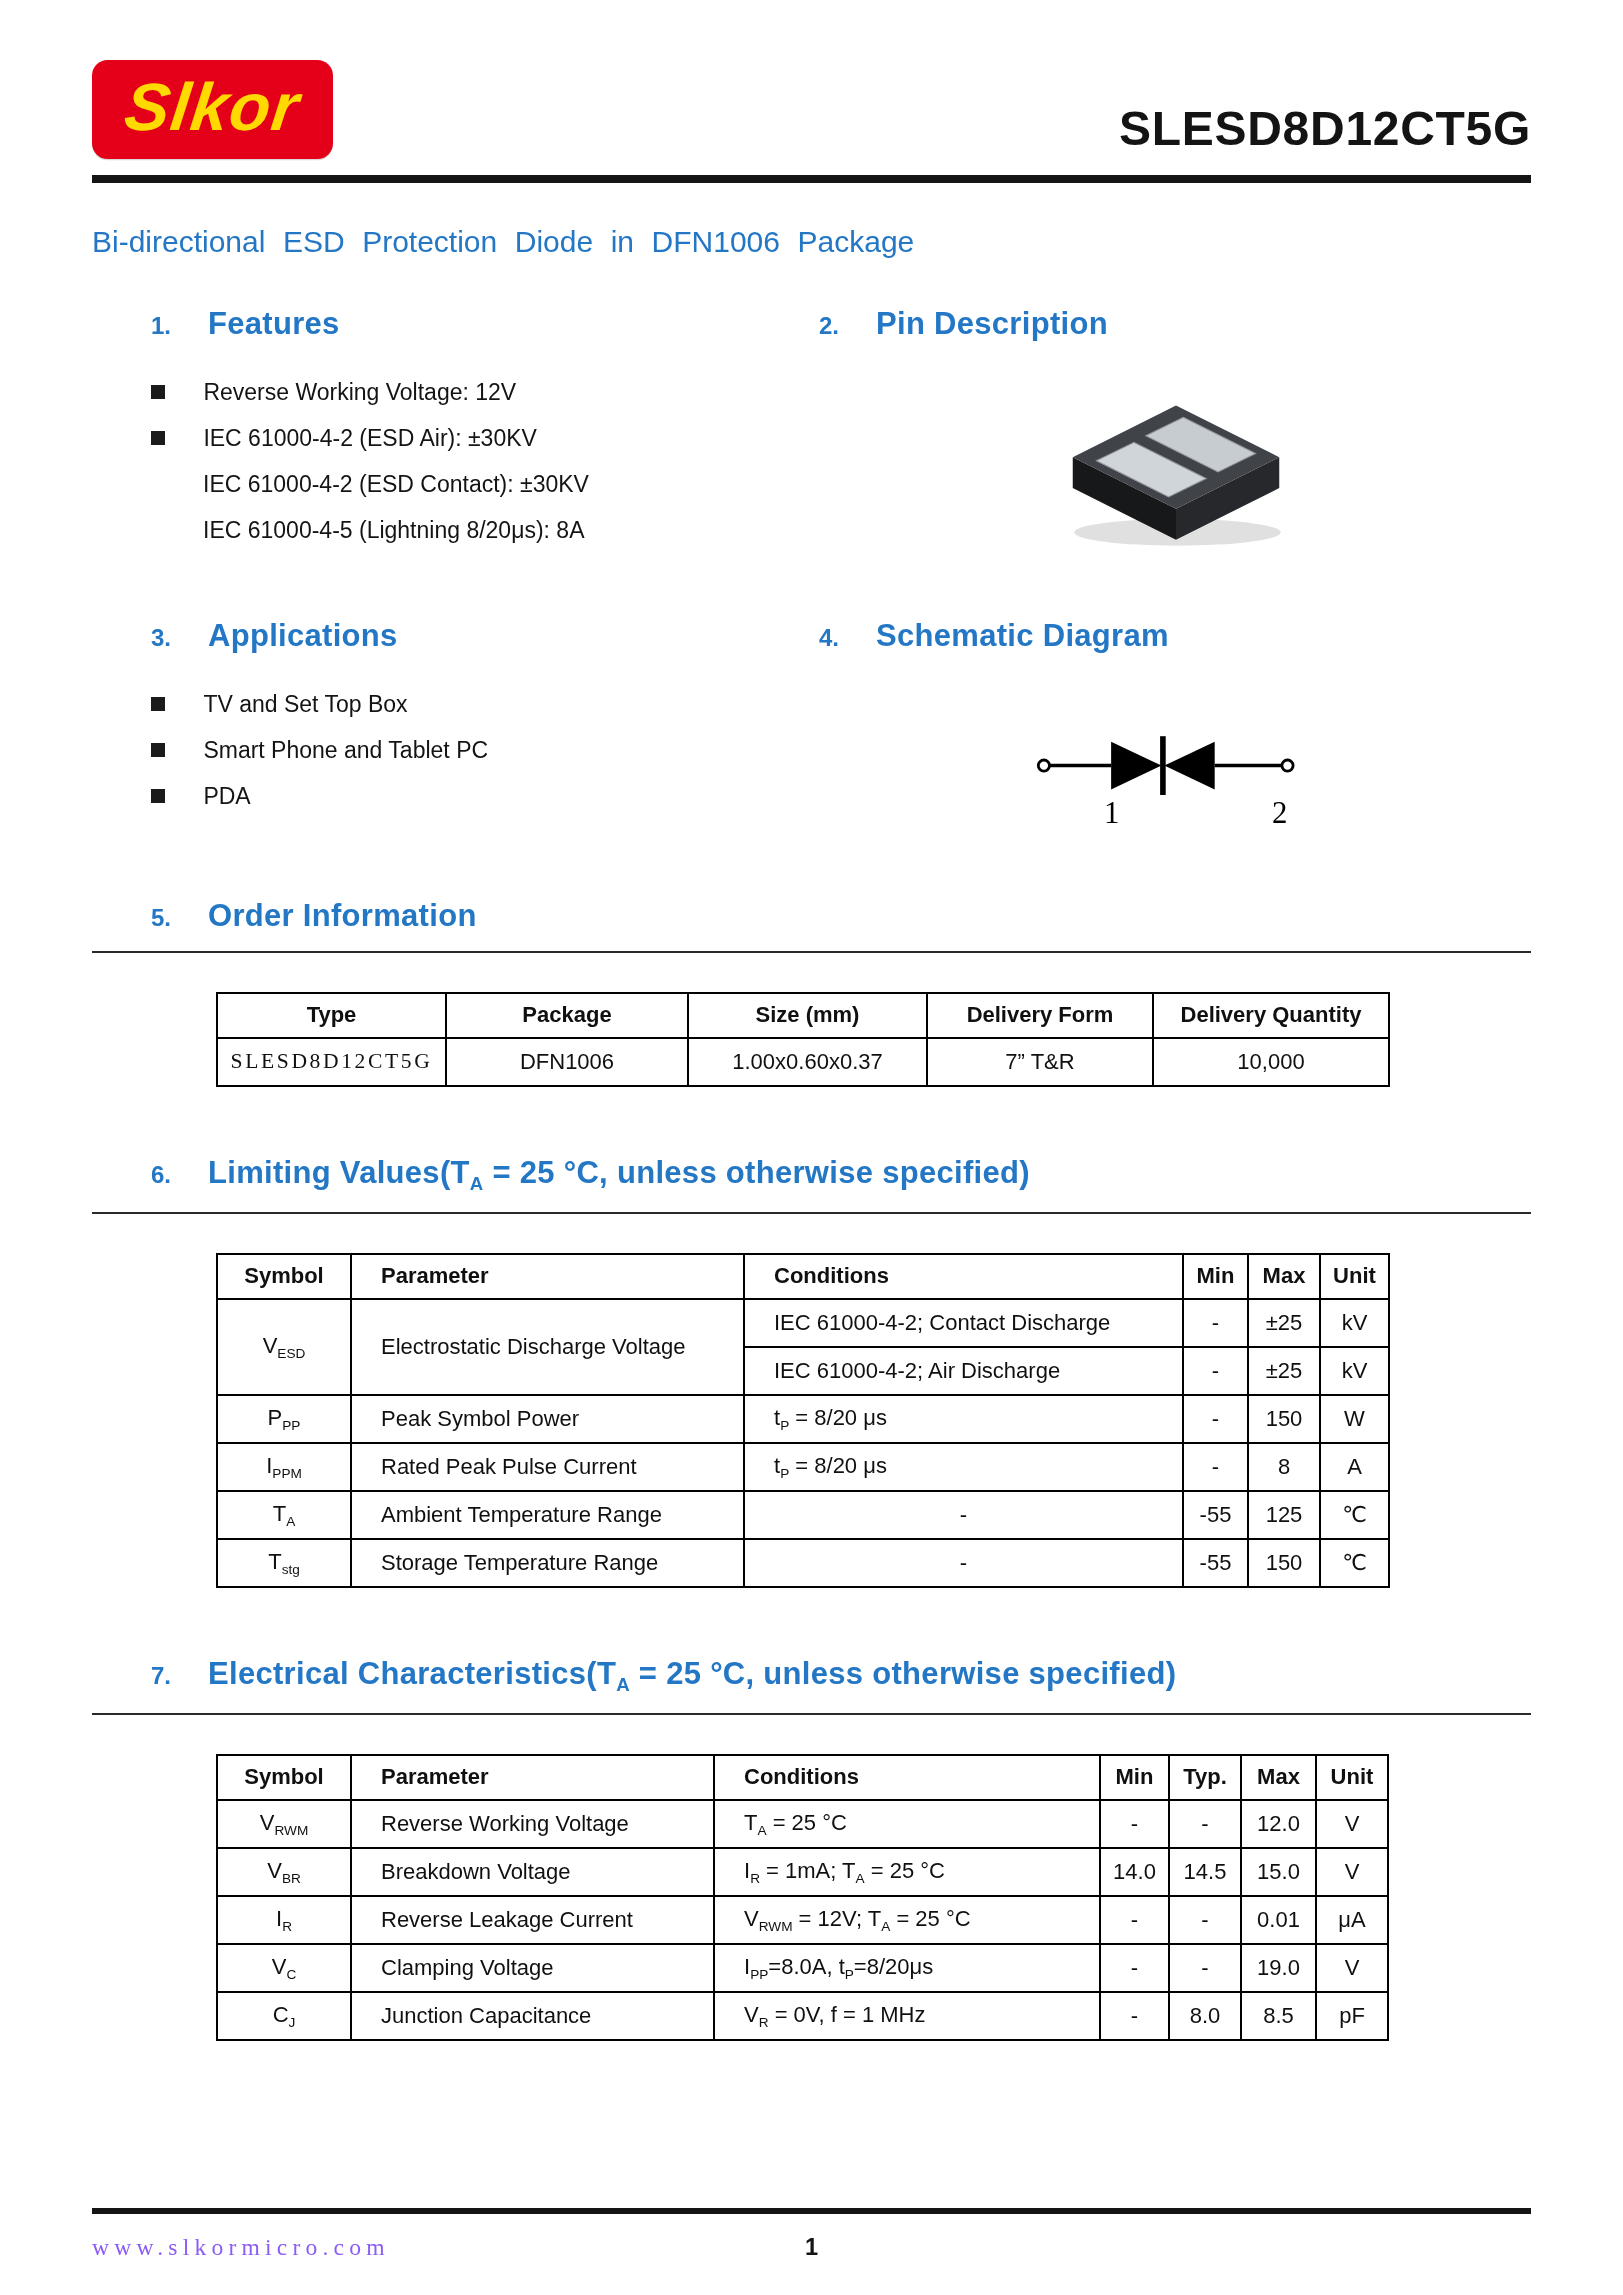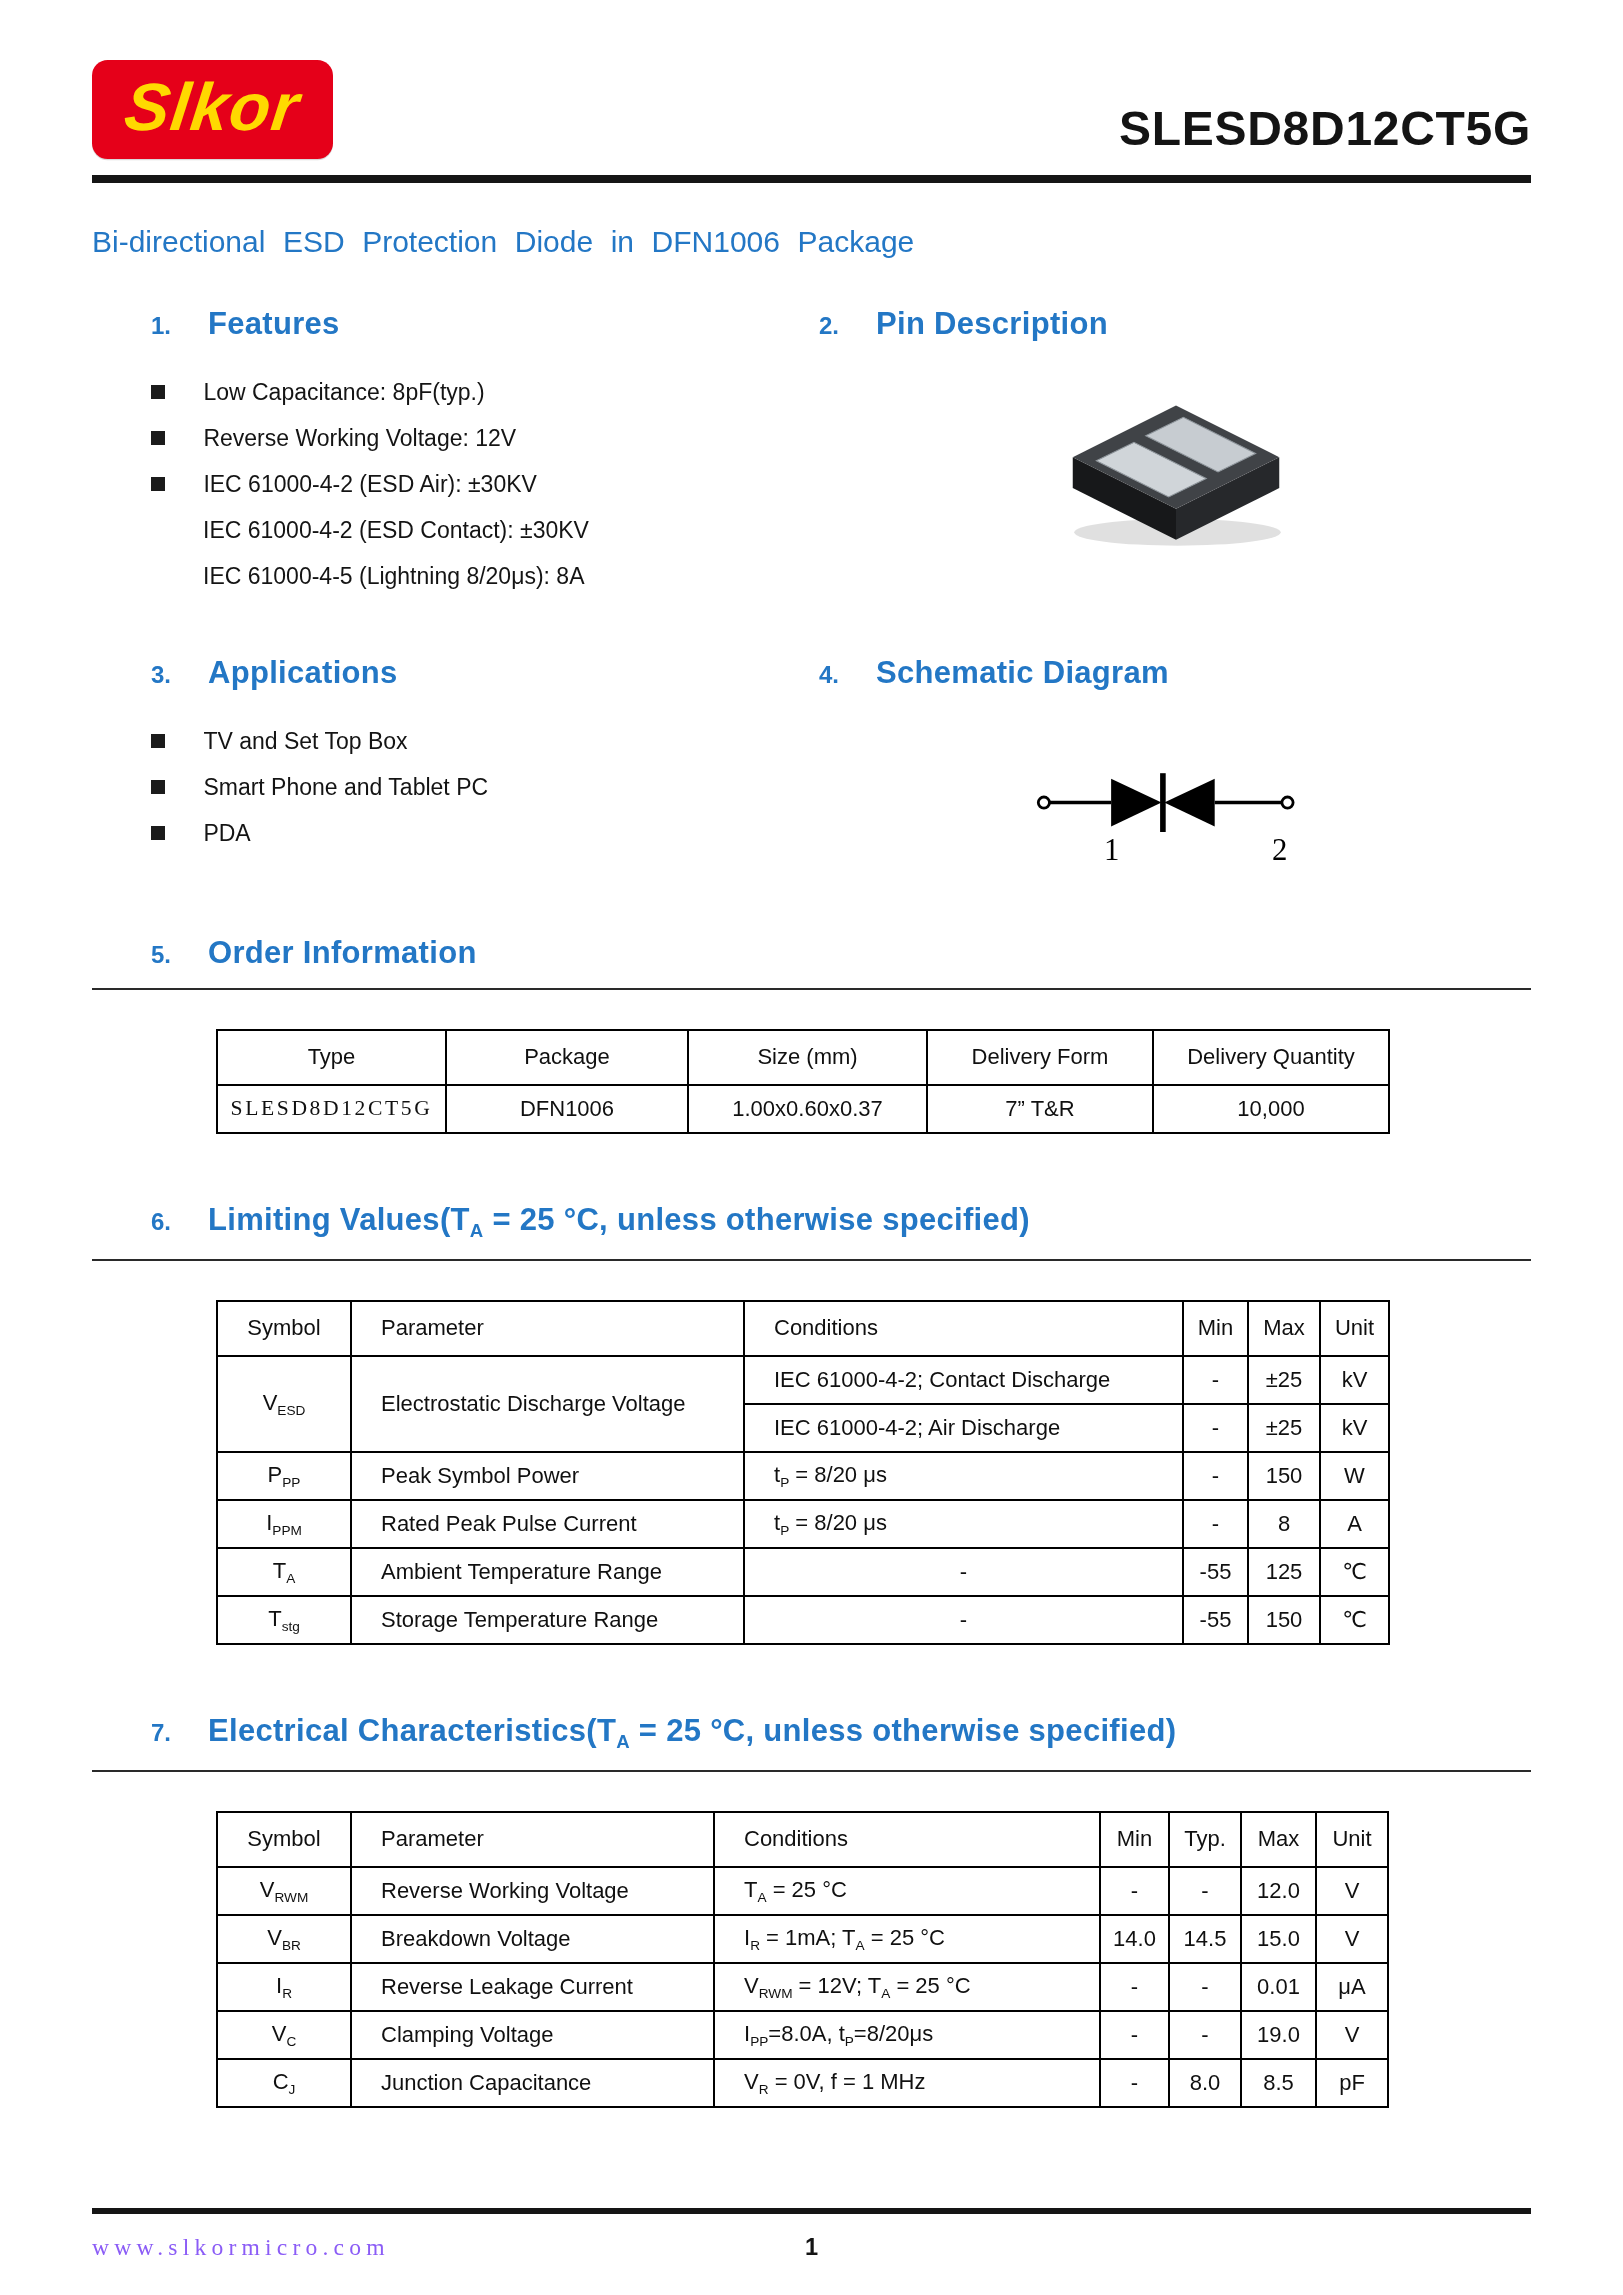--- a/index.html
+++ b/index.html
@@ -58,21 +58,21 @@
   .block{margin-top:68px;}
   .block .sec-heading{padding-left:59px;}
   .rule{height:2px;background:#2a2a2a;margin-top:17px;}
 
   
   table{
     border-collapse:collapse;table-layout:fixed;
     margin:39px 0 0 124px;font-size:22px;color:#101010;
   }
   th,td{border:2px solid #000;text-align:center;vertical-align:middle;padding:5.2px 9.2px;}
-  th{font-weight:normal;height:55px;}
+  th{font-weight:bold;height:45px;}
   td{height:48px;}
   .left{text-align:left;padding-left:29px;}
   sub{font-size:62%;}
   .serif-type{font-family:"Liberation Serif","DejaVu Serif",serif;letter-spacing:2.6px;font-size:21.6px;}
 
   
   .footer{position:absolute;left:0;right:0;bottom:0;padding:0 92px 34px;}
   .footer-rule{height:6.5px;background:#151515;}
   .footer-row{position:relative;margin-top:19.6px;display:flex;align-items:baseline;}
   .site{font-family:"Liberation Serif","DejaVu Serif",serif;font-size:23.6px;letter-spacing:5.2px;color:#8b5cf6;}
@@ -95,24 +95,20 @@
     <p class="subtitle">Bi-directional ESD Protection Diode in DFN1006 Package</p>
 
     <div class="grid">
 
       <section>
         <div class="sec-heading cell-left">
           <span class="num">1.</span>
           <span class="t">Features</span>
         </div>
         <div class="bullets">
-          <div class="bullet-row">
-            <span class="sq"></span>
-            <span>Low Capacitance: 8pF(typ.)</span>
-          </div>
           <div class="bullet-row">
             <span class="sq"></span>
             <span>Reverse Working Voltage: 12V</span>
           </div>
           <div class="bullet-row">
             <span class="sq"></span>
             <span>IEC 61000-4-2 (ESD Air): ±30KV</span>
           </div>
           <div class="bullet-row no-bullet">
             <span>IEC 61000-4-2 (ESD Contact): ±30KV</span>

